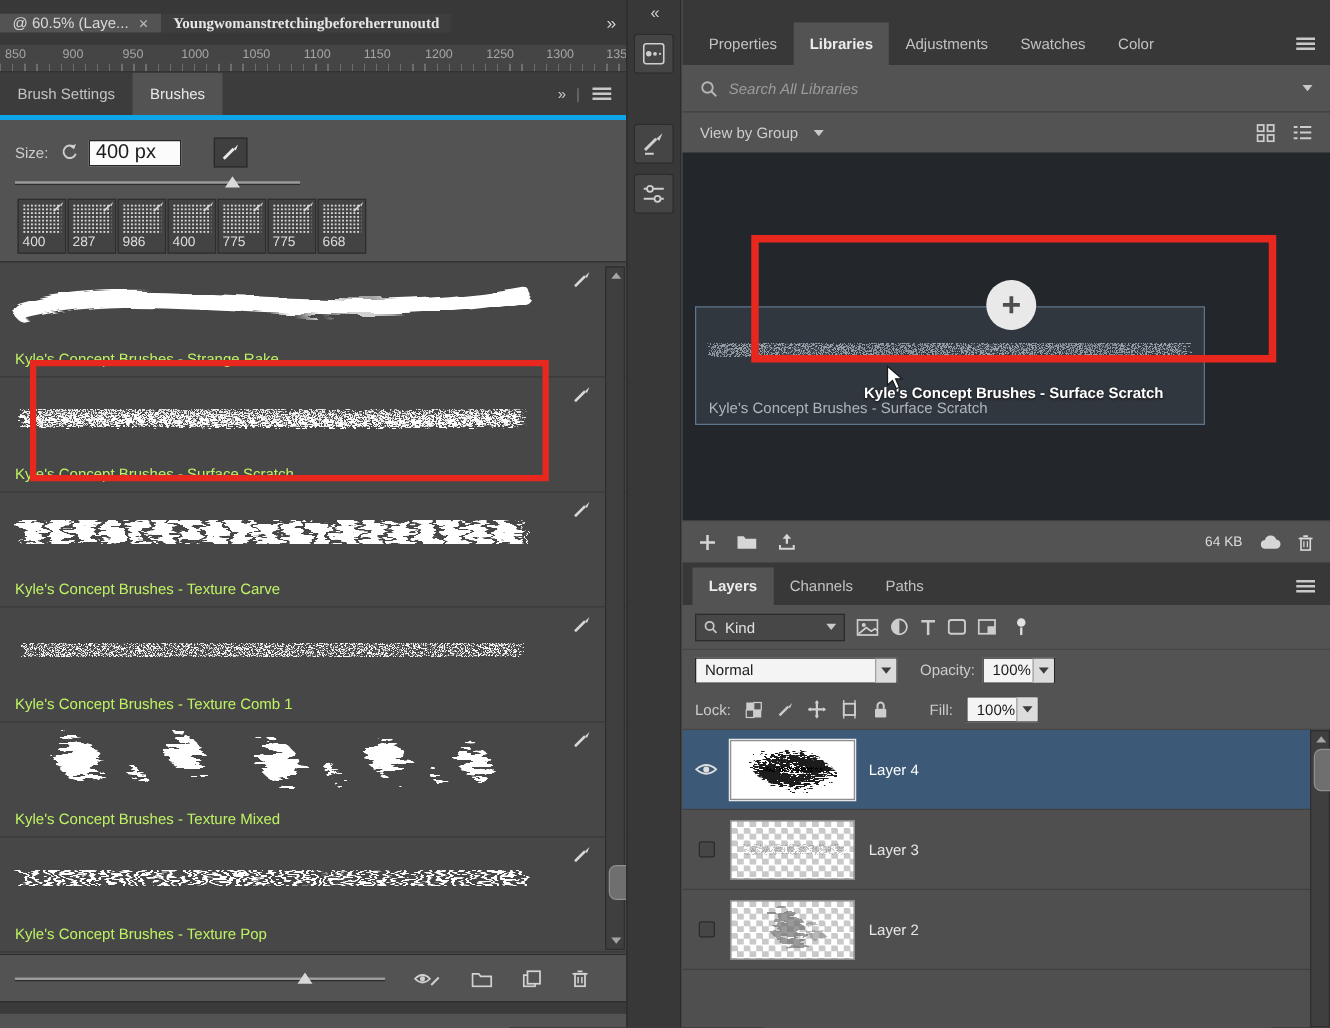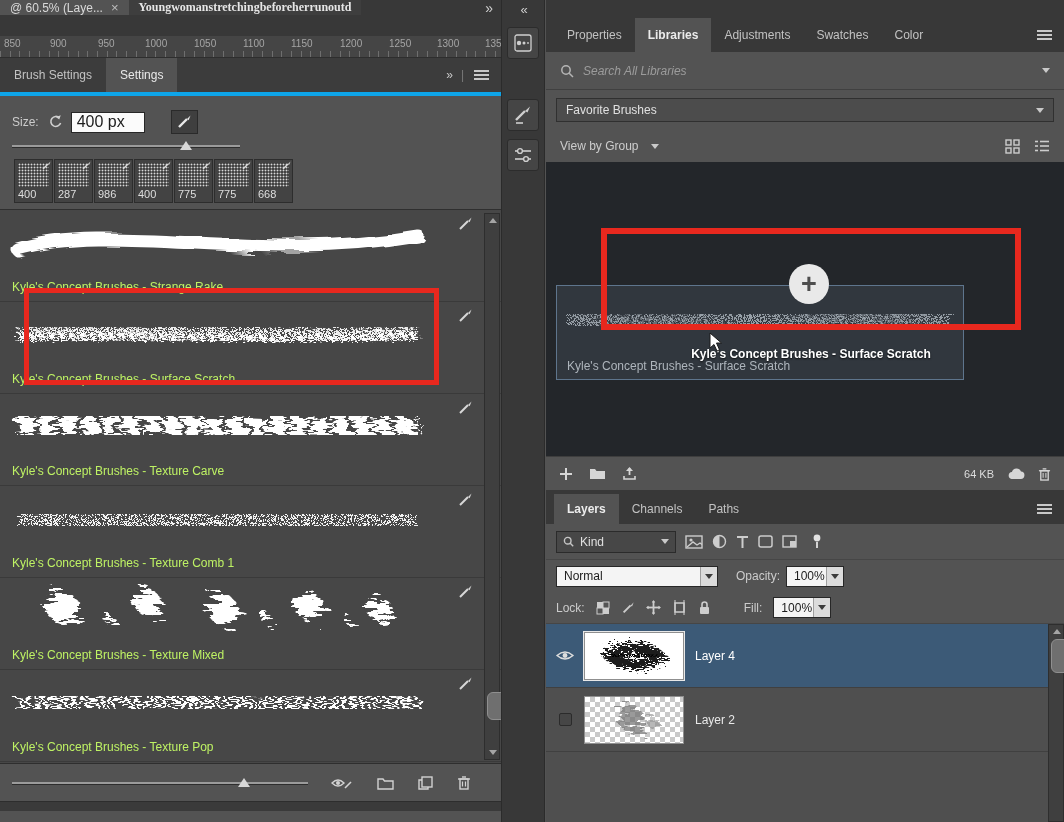--- a/index.html
+++ b/index.html
@@ -12,21 +12,21 @@
   .cdown.dark { border-top-color:#3c3c3c; }
   .tri-up { position:absolute; width:0;height:0;border-left:6px solid transparent;border-right:6px solid transparent;border-bottom:9px solid #d8d8d8; top:-4px; }
   .track { position:relative; height:2px; background:#9b9b9b; box-shadow:0 1px 0 #2d2d2d; }
   .hamburger { display:inline-block; width:15px; }
   .hamburger i { display:block; height:2px; background:#c9c9c9; margin:2px 0; }
   svg.ic { display:block; }
   .icbtn { display:flex; align-items:center; justify-content:center; }
 
   
   #left { position:absolute; left:0; top:0; width:501px; height:822px; background:#535353; }
-  .doc-tabs { display:flex; height:36px; background:#383838; align-items:flex-start; }
+  .doc-tabs { display:flex; height:36px; background:#383838; align-items:center; }
   .doc-tab { display:flex; align-items:center; gap:8px; padding:0 10px; color:#d9d9d9; white-space:nowrap; overflow:hidden; }
   .doc-tab.active { background:#535353; }
   .doc-tab.inactive { background:#3e3e3e; font-weight:bold; color:#e6e6e6; max-width:340px;font-family:Liberation Serif, serif; }
   .doc-tab .x { color:#bdbdbd; font-size:13px; }
   .doc-overflow { margin-left:auto; padding:0 10px; display:flex; align-items:center; color:#d0d0d0; font-size:14px; letter-spacing:-2px; }
 
   .ruler { position:relative; height:22px; background:#454545; border-bottom:1px solid #2e2e2e;
     background-image:repeating-linear-gradient(to right,#6e6e6e 0 1px,transparent 1px 9.7px);
     background-size:100% 6px; background-position:0 100%; background-repeat:no-repeat; }
   .ruler span { position:absolute; top:2px; font-size:10px; color:#a5a5a5; }
@@ -167,21 +167,21 @@
       <span style="left:243px">1100</span>
       <span style="left:291px">1150</span>
       <span style="left:340px">1200</span>
       <span style="left:389px">1250</span>
       <span style="left:437px">1300</span>
       <span style="left:485px">1350</span>
     </div>
 
     <div class="panel-tabs">
       <div class="ptab">Brush Settings</div>
-      <div class="ptab active">Settings</div>
+      <div class="ptab active">Brushes</div>
       <div class="ptab-right">
         <span style="letter-spacing:-2px;">»</span>
         <span style="color:#7a7a7a;">|</span>
         <span class="hamburger">
             <i></i>
             <i></i>
             <i></i>
           </span>
       </div>
     </div>
@@ -462,24 +462,20 @@
       <span class="icbtn">
         <svg class="ic" width="14" height="14" viewBox="0 0 14 14">
             <circle cx="6" cy="6" r="4.2" fill="none" stroke="#b5b5b5" stroke-width="1.5"></circle>
             <line x1="9.2" y1="9.2" x2="13" y2="13" stroke="#b5b5b5" stroke-width="1.5"></line>
           </svg>
       </span>
       <span class="ph">Search All Libraries</span>
       <span class="cdown"></span>
     </div>
 
-    <div class="lib-select">
-      <span>Favorite Brushes</span>
-      <span class="cdown"></span>
-    </div>
 
     <div class="view-row">
       <span>View by Group</span>
       <span class="cdown"></span>
       <span class="vicons">
         <span class="icbtn">
           <svg class="ic" width="15" height="15" viewBox="0 0 15 15">
               <g fill="none" stroke="#cdcdcd" stroke-width="1.4">
                 <rect x="1" y="1" width="5" height="5"></rect>
                 <rect x="9" y="1" width="5" height="5"></rect>
@@ -701,20 +697,31 @@
         </span>
         <div class="thumb">
           <svg viewBox="0 0 100 46" style="position:absolute;inset:0;width:100%;height:100%">
             <path d="M25 23 C 38 12, 62 12, 76 23 C 62 34, 38 34, 25 23 Z" fill="none" stroke="#1c1c1c" stroke-width="11" filter="url(#fScratch)"></path>
             <line x1="28" y1="23" x2="74" y2="22" stroke="#000" stroke-width="7" stroke-dasharray="3 2" filter="url(#fScratch)"></line>
           </svg>
         </div>
         <span class="lname">Layer 4</span>
       </div>
 
+      <div class="layer-row">
+        <span class="viscell">
+            <span class="visbox"></span>
+          </span>
+        <div class="thumb checker">
+          <svg viewBox="0 0 100 46" style="position:absolute;inset:0;width:100%;height:100%">
+            <line x1="12" y1="24" x2="90" y2="21" stroke="#8c8c8c" stroke-width="9" stroke-dasharray="2 2" filter="url(#fScratch)" opacity="0.55"></line>
+          </svg>
+        </div>
+        <span class="lname">Layer 3</span>
+      </div>
 
       <div class="layer-row">
         <span class="viscell">
             <span class="visbox"></span>
           </span>
         <div class="thumb checker">
           <svg viewBox="0 0 100 46" style="position:absolute;inset:0;width:100%;height:100%">
             <circle cx="48" cy="23" r="13" fill="#6f6f6f" filter="url(#fCarve)" opacity="0.7"></circle>
             <circle cx="70" cy="26" r="6" fill="#8a8a8a" filter="url(#fCarve)" opacity="0.6"></circle>
           </svg>

